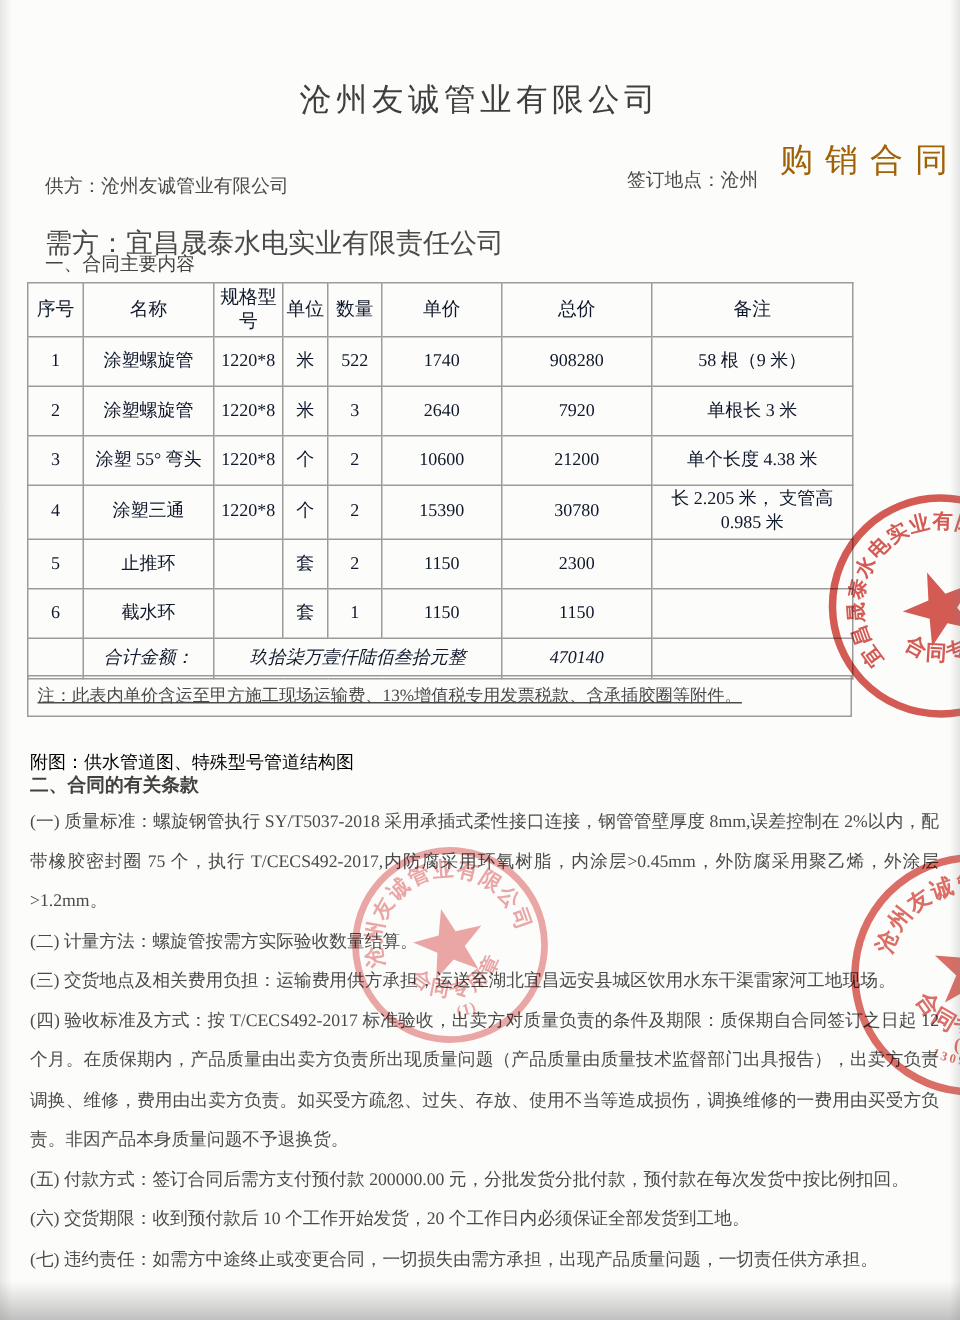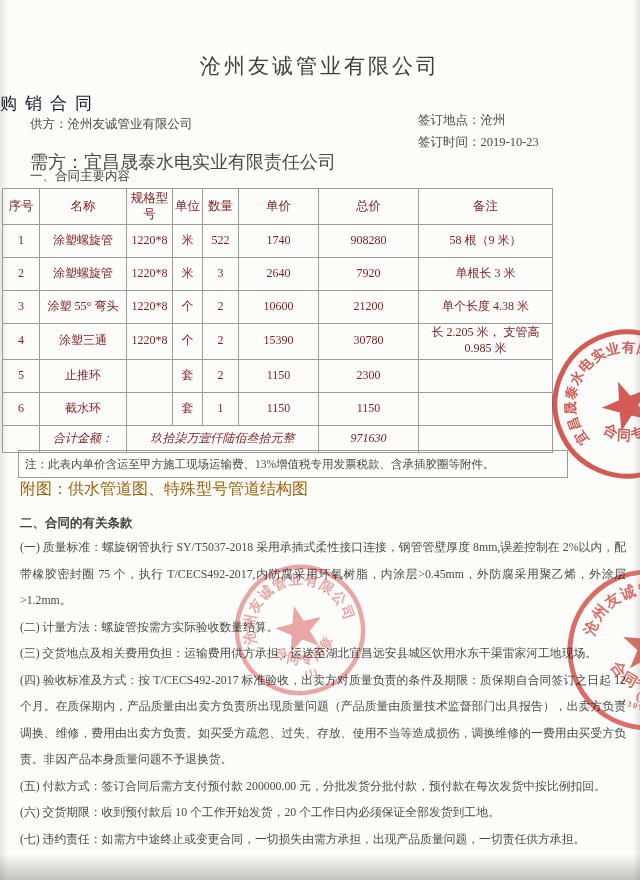--- a/index.html
+++ b/index.html
@@ -12,54 +12,54 @@
   }
   .page{position:absolute;inset:0;padding-left:12px;}
 
   
   .company-title{
     position:absolute;top:52px;left:0;width:100%;
     text-align:center;font-size:21px;letter-spacing:3px;color:#3f3f3f;
   }
   .doc-title{
     position:absolute;top:92px;left:0;width:100%;
-    text-align:left;font-size:17px;letter-spacing:8px;color:#0f172a;
+    text-align:right;font-size:22px;letter-spacing:8px;color:#a16207;
   }
 
   
   .meta{position:absolute;left:418px;top:109px;font-size:12.5px;line-height:22px;color:#4a4a4a;}
   .meta .row{white-space:nowrap;}
 
   
   .party-supplier{position:absolute;left:30px;top:116px;font-size:12.5px;color:#4a4a4a;}
   .party-buyer{position:absolute;left:30px;top:150px;font-size:18px;color:#4a4a4a;}
   .section1-title{position:absolute;left:30px;top:168px;font-size:12.5px;font-weight:400;color:#424242;}
 
   
   .contract-table{
-    position:absolute;left:2px;top:188px;width:550px;
+    position:absolute;left:18px;top:188px;width:550px;
     border-collapse:collapse;table-layout:fixed;
-    font-size:12px;color:#7f1d1d;
+    font-size:12px;color:#0f172a;
   }
   .contract-table th,.contract-table td{
     border:1px solid #9b9b9b;text-align:center;vertical-align:middle;
     padding:1px 2px;font-weight:normal;line-height:1.3;overflow:hidden;
   }
   .contract-table th{font-size:12.5px;height:30px;}
   .contract-table tr.item-row{height:33px;}
   .contract-table tr.tall-row{height:36px;}
   .contract-table tr.total-row{height:27px;font-style:italic;}
 
   .note-box{
     position:absolute;left:18px;top:450px;width:542px;height:26px;
     border:1px solid #9b9b9b;font-size:11.5px;line-height:26px;
-    padding-left:6px;color:#4a4a4a;white-space:nowrap;overflow:hidden;
-  }
-
-  .attachment-line{position:absolute;left:20px;top:479px;font-size:16px;color:#a16207;}
+    padding-left:6px;color:#4a4a4a;white-space:nowrap;overflow:hidden;text-decoration:underline;
+  }
+
+  .attachment-line{position:absolute;left:20px;top:500px;font-size:12px;color:#000000;}
   .section2-title{position:absolute;left:20px;top:515px;font-size:12.5px;font-weight:600;color:#424242;}
 
   .clauses{
     position:absolute;left:20px;top:534px;width:606px;
     font-size:11.8px;line-height:26.5px;color:#4a4a4a;
     text-align:justify;
   }
   .clauses p{margin:0;}
 
   
@@ -80,21 +80,20 @@
 </head>
 <body>
 
 <div class="page">
 
   <div class="company-title">沧州友诚管业有限公司</div>
   <div class="doc-title">购销合同</div>
 
   <div class="meta">
     <div class="row"><span>签订地点：</span><span>沧州</span></div>
-    <div class="row"><span>签订时间：</span><span>2019-10-23</span></div>
   </div>
 
   <div class="party-supplier"><span>供方：</span><span>沧州友诚管业有限公司</span></div>
   <div class="party-buyer"><span>需方：</span><span>宜昌晟泰水电实业有限责任公司</span></div>
 
   <div class="section1-title">一、合同主要内容</div>
 
   <table class="contract-table">
     <colgroup>
       <col style="width:37px">
@@ -174,21 +173,21 @@
       <td>套</td>
       <td>1</td>
       <td>1150</td>
       <td>1150</td>
       <td></td>
     </tr>
     <tr class="total-row">
       <td></td>
       <td>合计金额：</td>
       <td colspan="4">玖拾柒万壹仟陆佰叁拾元整</td>
-      <td>971630</td>
+      <td>470140</td>
       <td></td>
     </tr>
   </tbody>
     </table>
 
   <div class="note-box">注：此表内单价含运至甲方施工现场运输费、13%增值税专用发票税款、含承插胶圈等附件。</div>
 
   <div class="attachment-line">附图：供水管道图、特殊型号管道结构图</div>
   <div class="section2-title">二、合同的有关条款</div>
 

